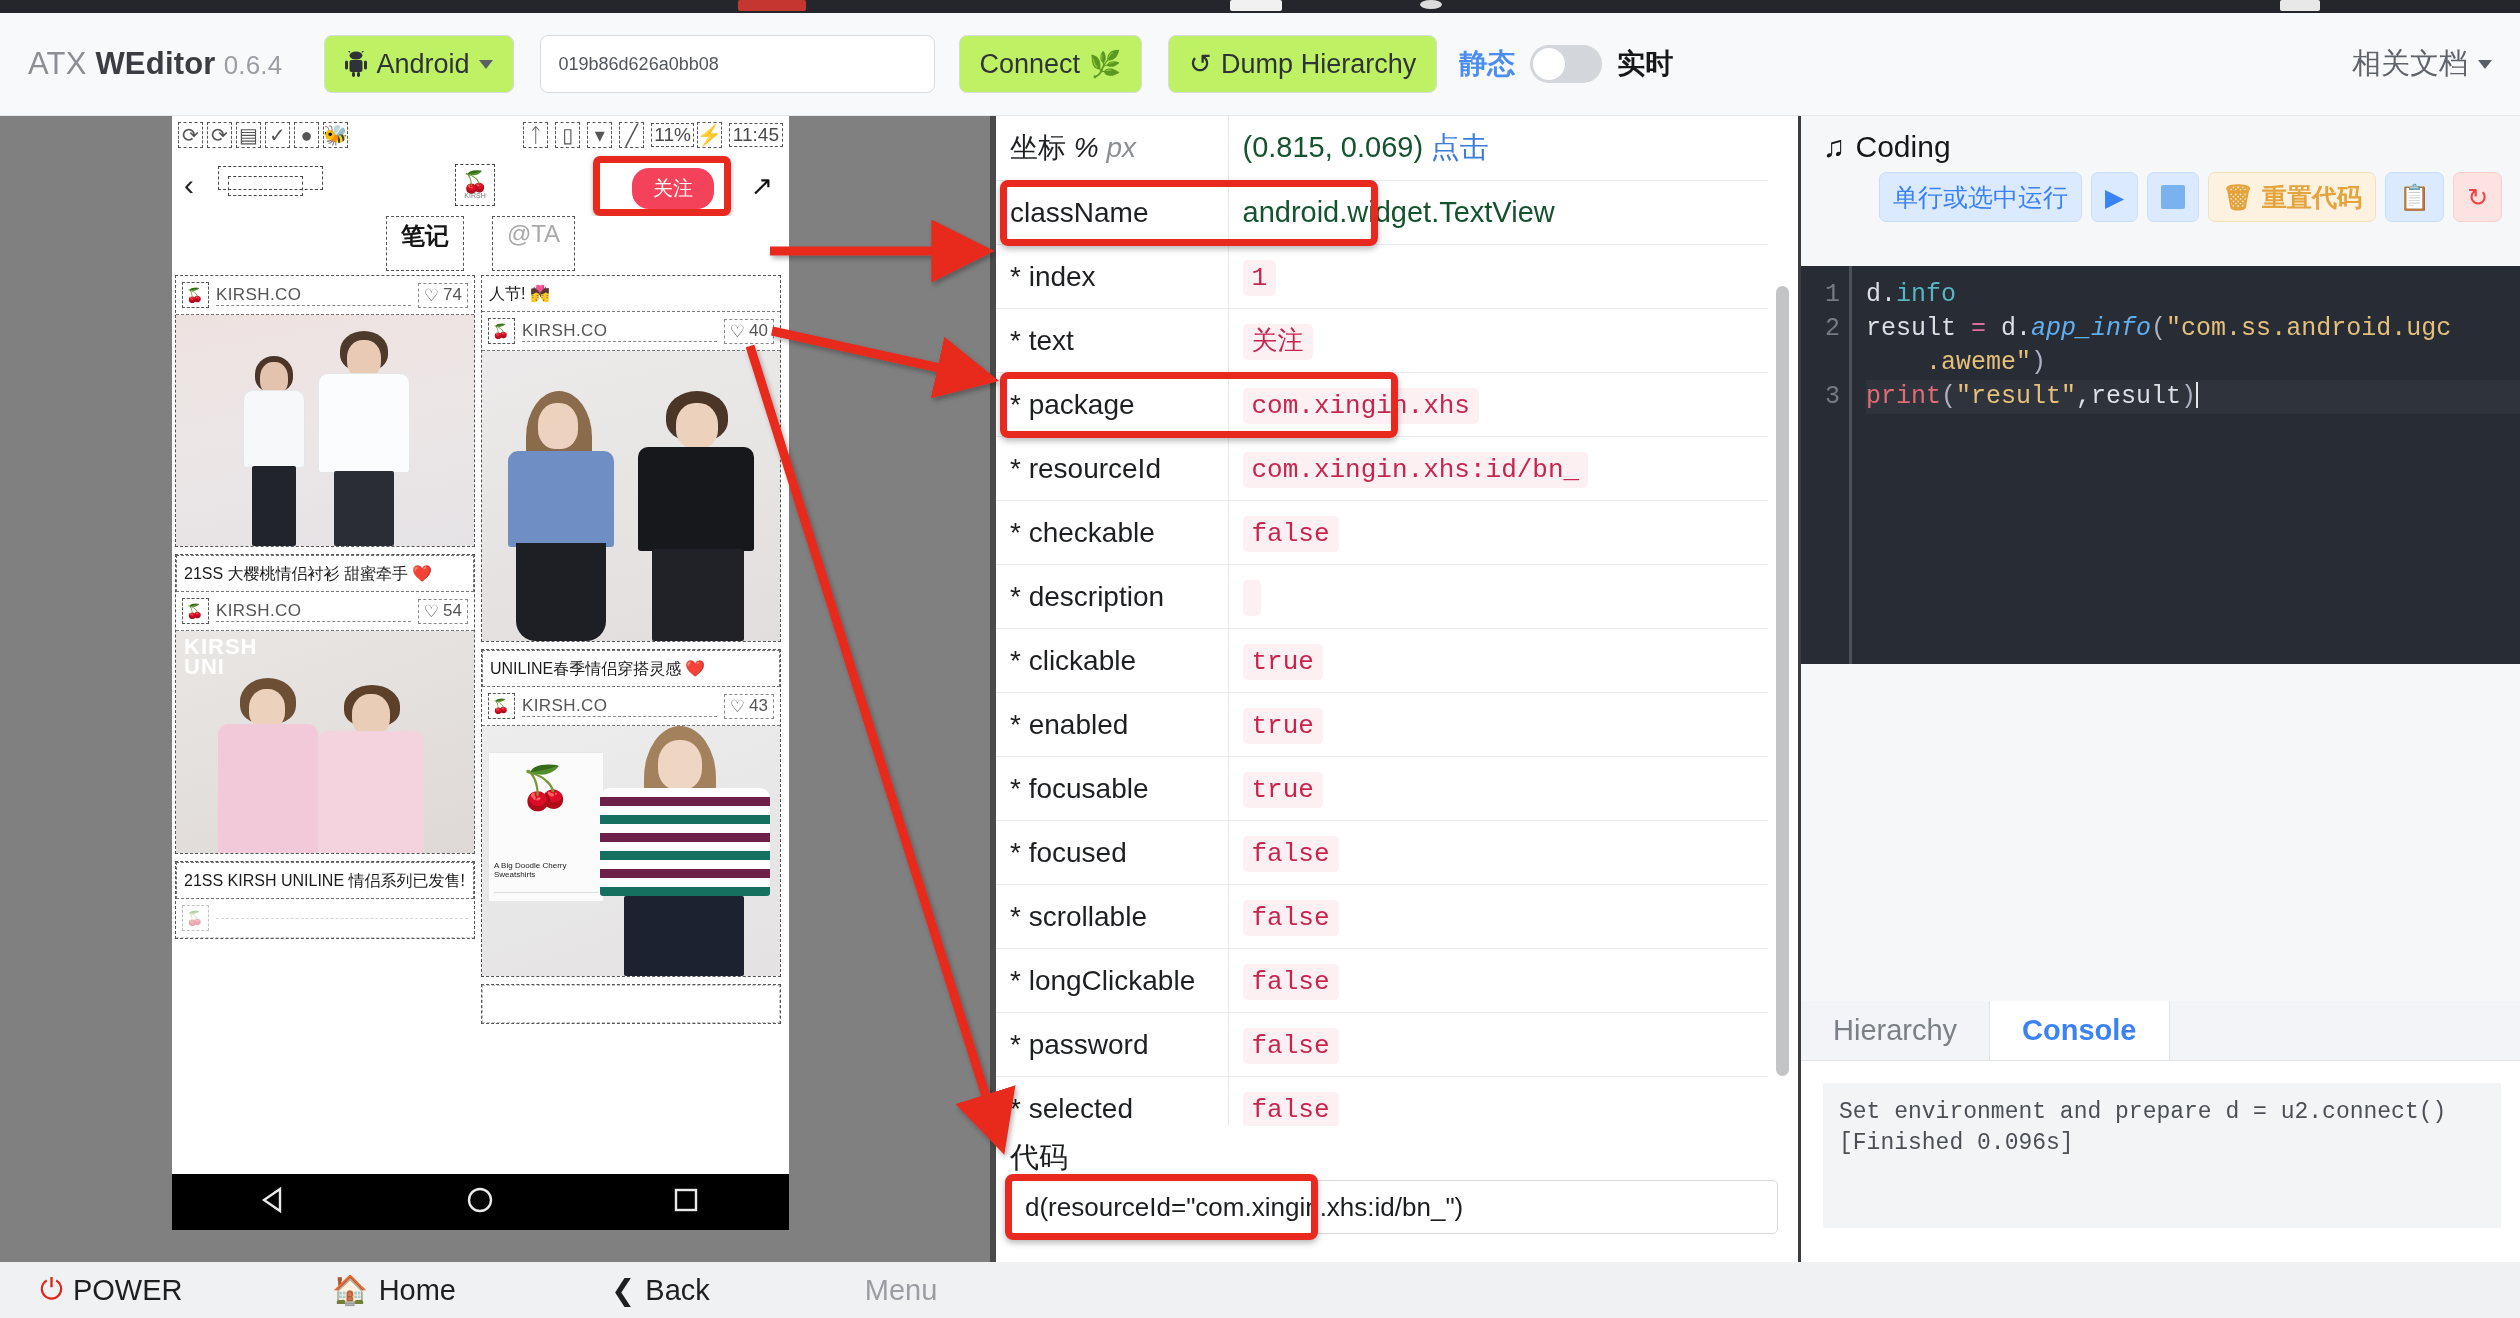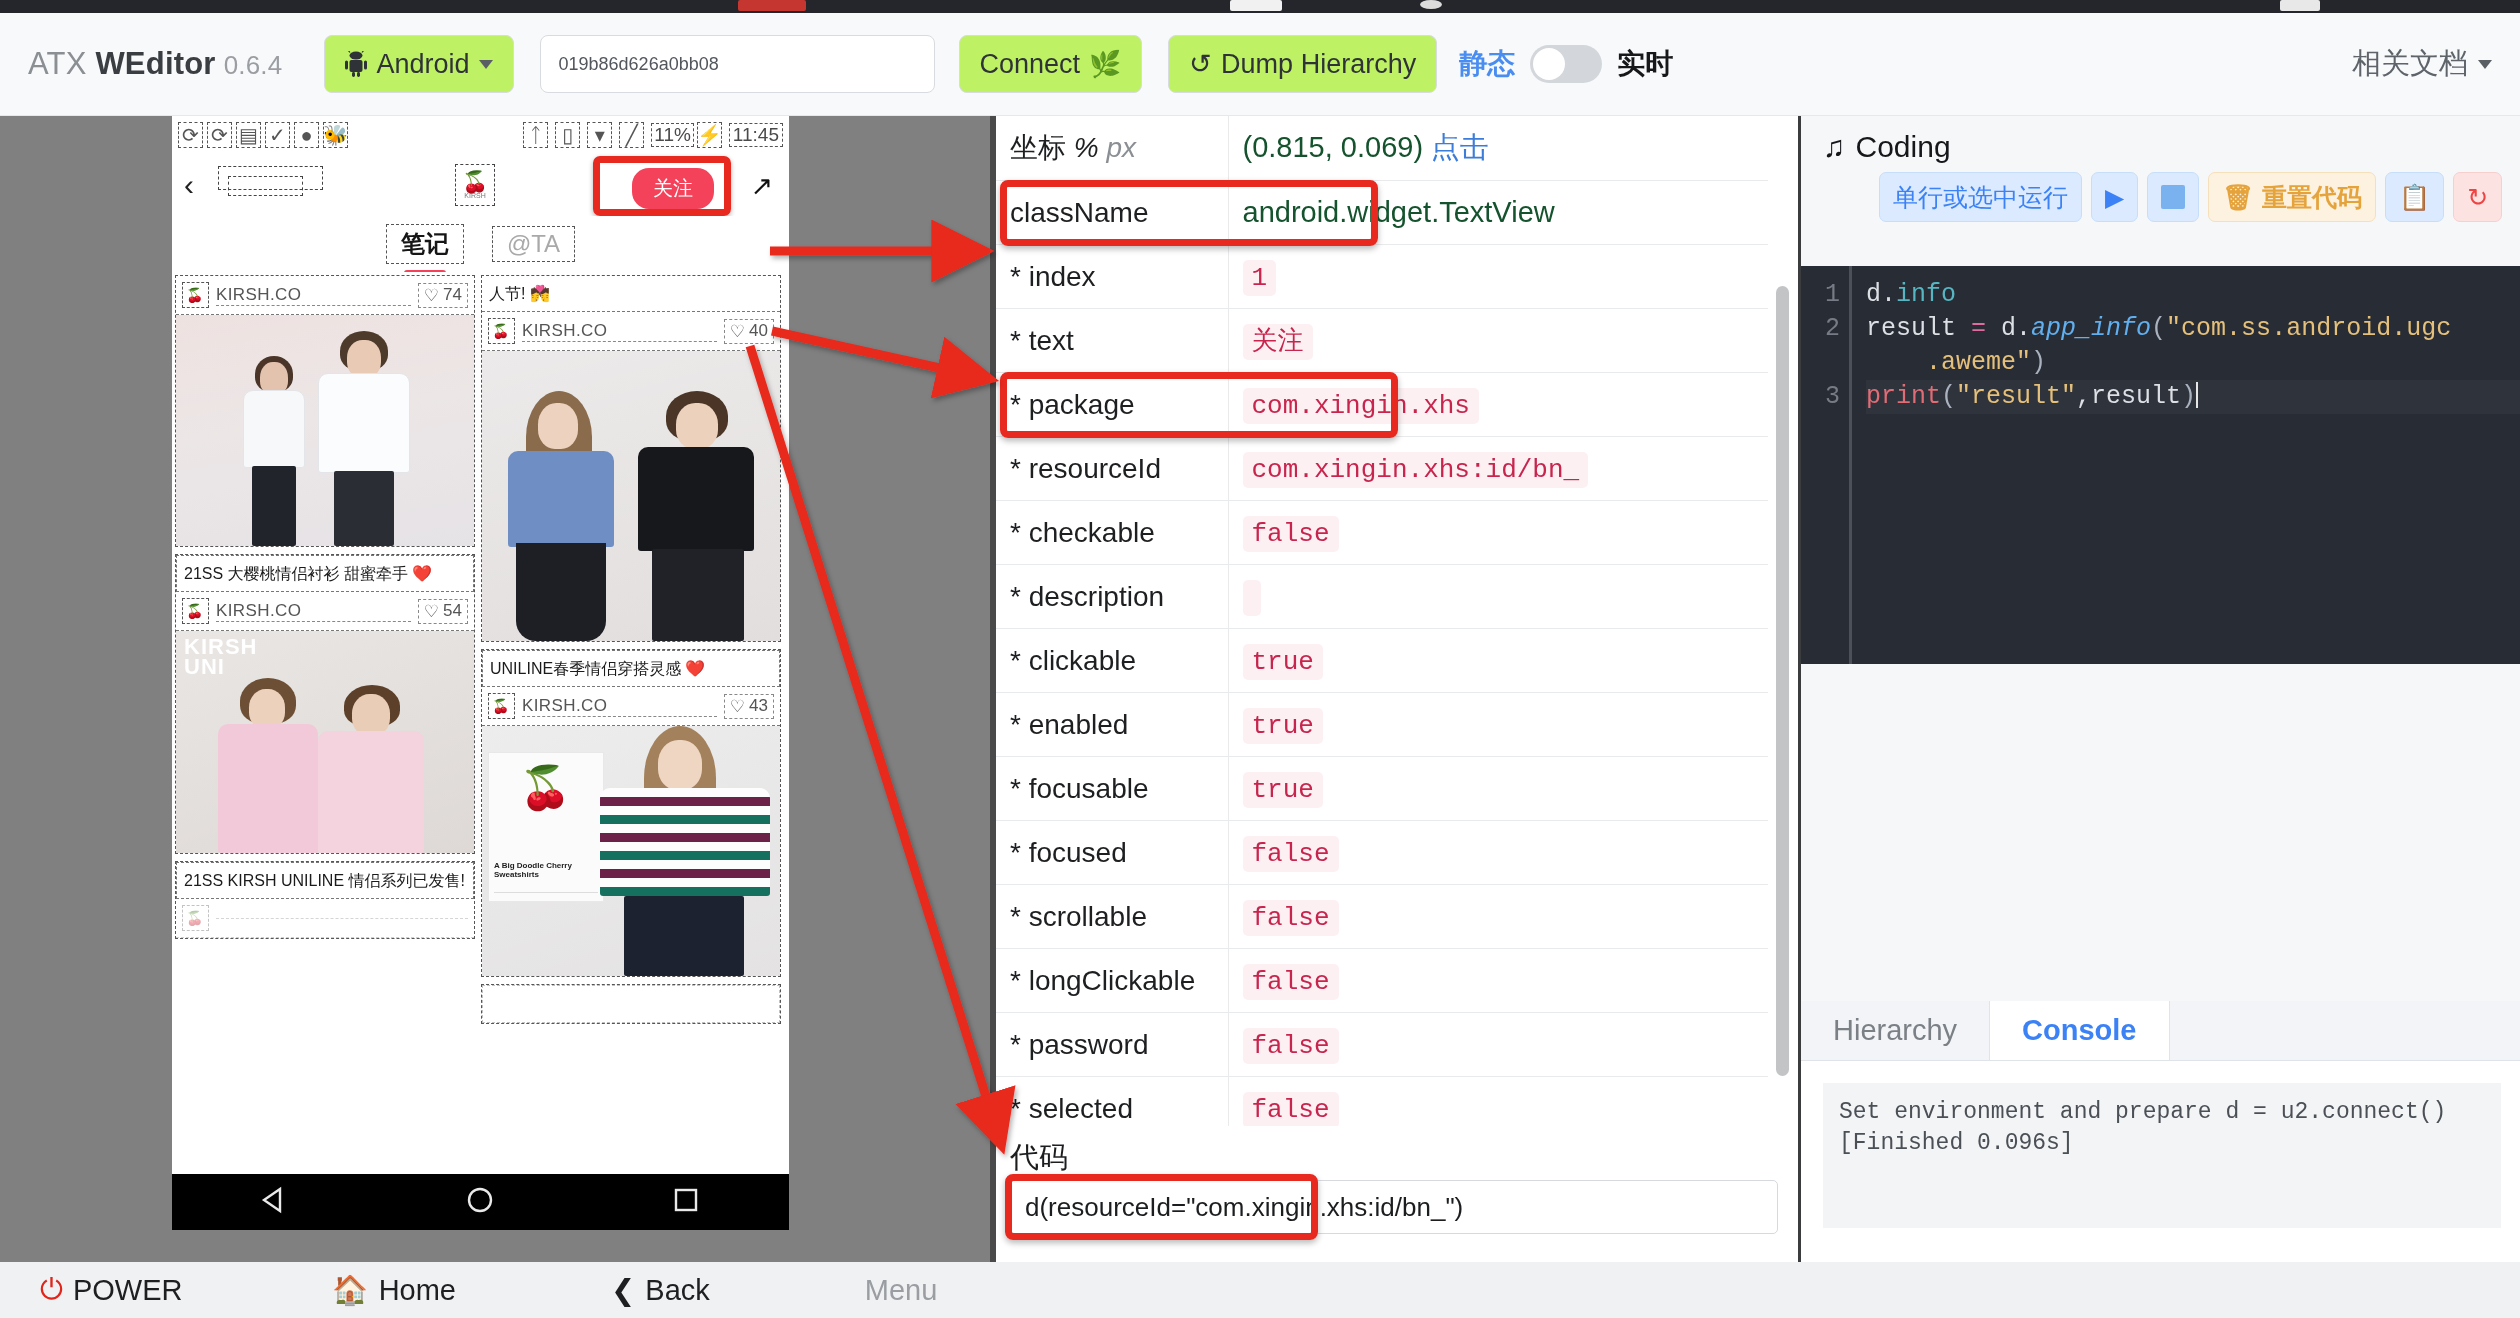--- a/index.html
+++ b/index.html
@@ -120,21 +120,21 @@
     border: 7px solid #e8291f; border-radius: 7px; pointer-events: none;
     box-shadow: 0 2px 5px rgba(0,0,0,.3);
   }
   #share-ico {
     position: absolute; right: 16px; top: 16px; font-size: 27px; color: #111;
   }
 
   
   #dev-tabs {
     position: absolute; top: 100px; left: 0; width: 617px; height: 55px;
-    background: #fff; display: flex; align-items: center; justify-content: center; gap: 28px;
+    background: #fff; display: flex; justify-content: center; gap: 28px;
   }
   .dev-tab { font-size: 24px; padding: 3px 14px; border: 1px dashed #555; position: relative; }
   .dev-tab.active { color: #161616; font-weight: 600; }
   .dev-tab.inactive { color: #a9a9a9; }
   .dev-tab.active::after {
     content: ""; position: absolute; left: 50%; transform: translateX(-50%);
     bottom: -13px; width: 42px; height: 6px; background: #f4425a; border-radius: 3px;
   }
 
   
@@ -483,21 +483,21 @@
             <div class="card-title">UNILINE春季情侣穿搭灵感 ❤️</div>
             <div class="card-meta">
               <span class="av">🍒</span>
               <span class="nm">KIRSH.CO</span>
               <span class="lk">♡<b style="font-weight:400;">43</b></span>
             </div>
             <div class="card-img" style="height:250px;">
               <div class="ph" style="background:linear-gradient(160deg,#ededee,#e4e2e3);"></div>
               <div style="position:absolute;left:6px;top:26px;width:116px;height:150px;background:#fbfbfb;border:1px solid #e8e8e8;">
                 <div style="position:absolute;left:30px;top:14px;font-size:42px;line-height:1;">🍒</div>
-                <div style="position:absolute;left:5px;bottom:22px;font-size:8px;color:#222;font-weight:700;">A Big Doodle Cherry Sweatshirts</div>
+                <div style="position:absolute;left:5px;bottom:22px;font-size:8px;color:#222;font-weight:400;">A Big Doodle Cherry Sweatshirts</div>
                 <div style="position:absolute;left:5px;bottom:8px;right:5px;border-top:1px solid #ddd;height:1px;"></div>
               </div>
               <div class="fig" style="left:118px;width:172px;height:250px;">
                 <div class="hair" style="left:44px;top:0;width:72px;height:104px;background:#a3815c;border-radius:50% 50% 34% 34%;"></div>
                 <div class="head" style="left:58px;top:14px;width:44px;height:50px;background:#eed6c2;"></div>
                 <div class="torso" style="left:0;top:62px;width:170px;height:108px;background:
                   repeating-linear-gradient(180deg,#fdfdfd 0 9px,#6c2248 9px 18px,#fdfdfd 18px 27px,#16705f 27px 36px);"></div>
                 <div class="legs" style="left:24px;top:170px;width:120px;height:80px;background:#1c2230;"></div>
               </div>
             </div>

